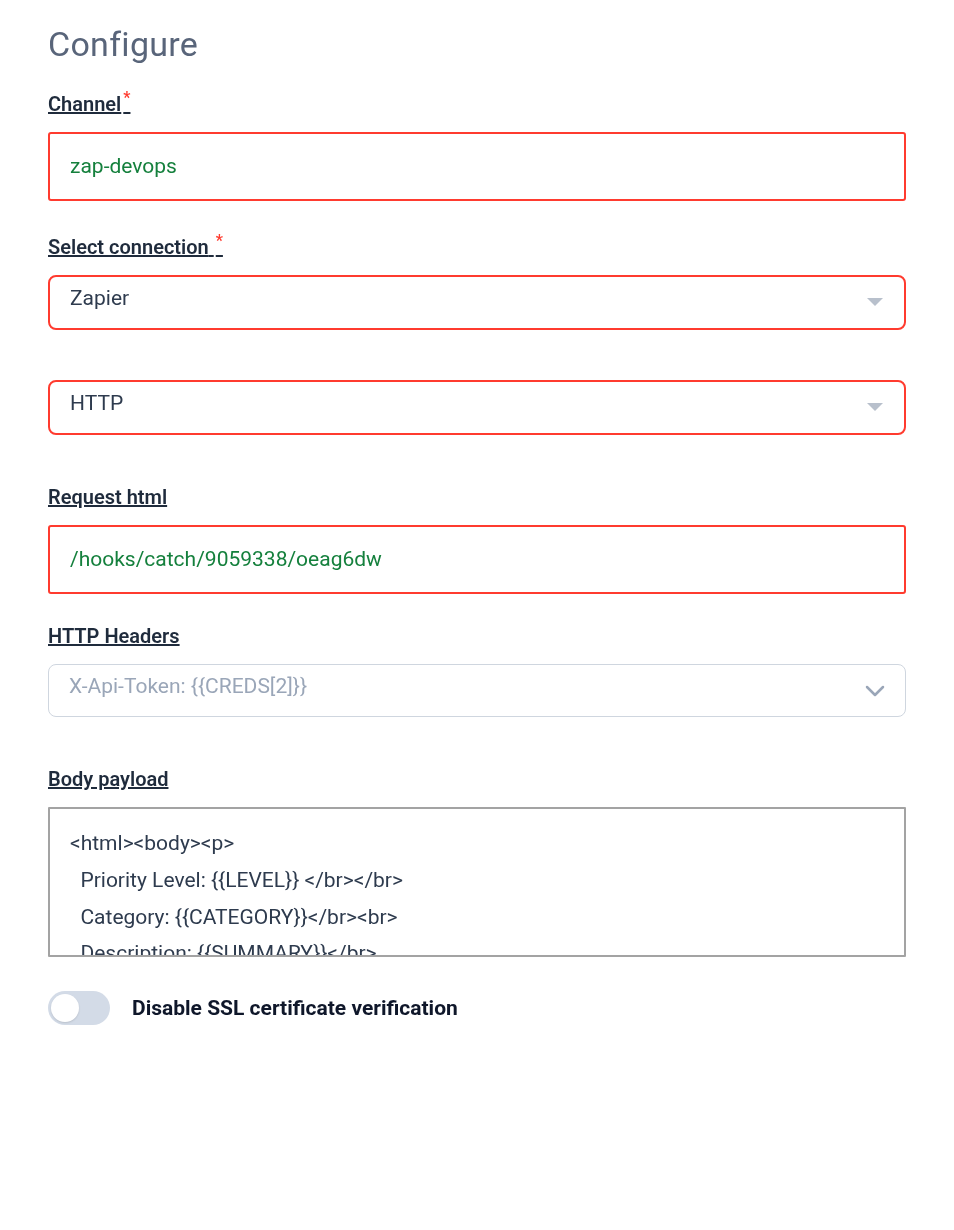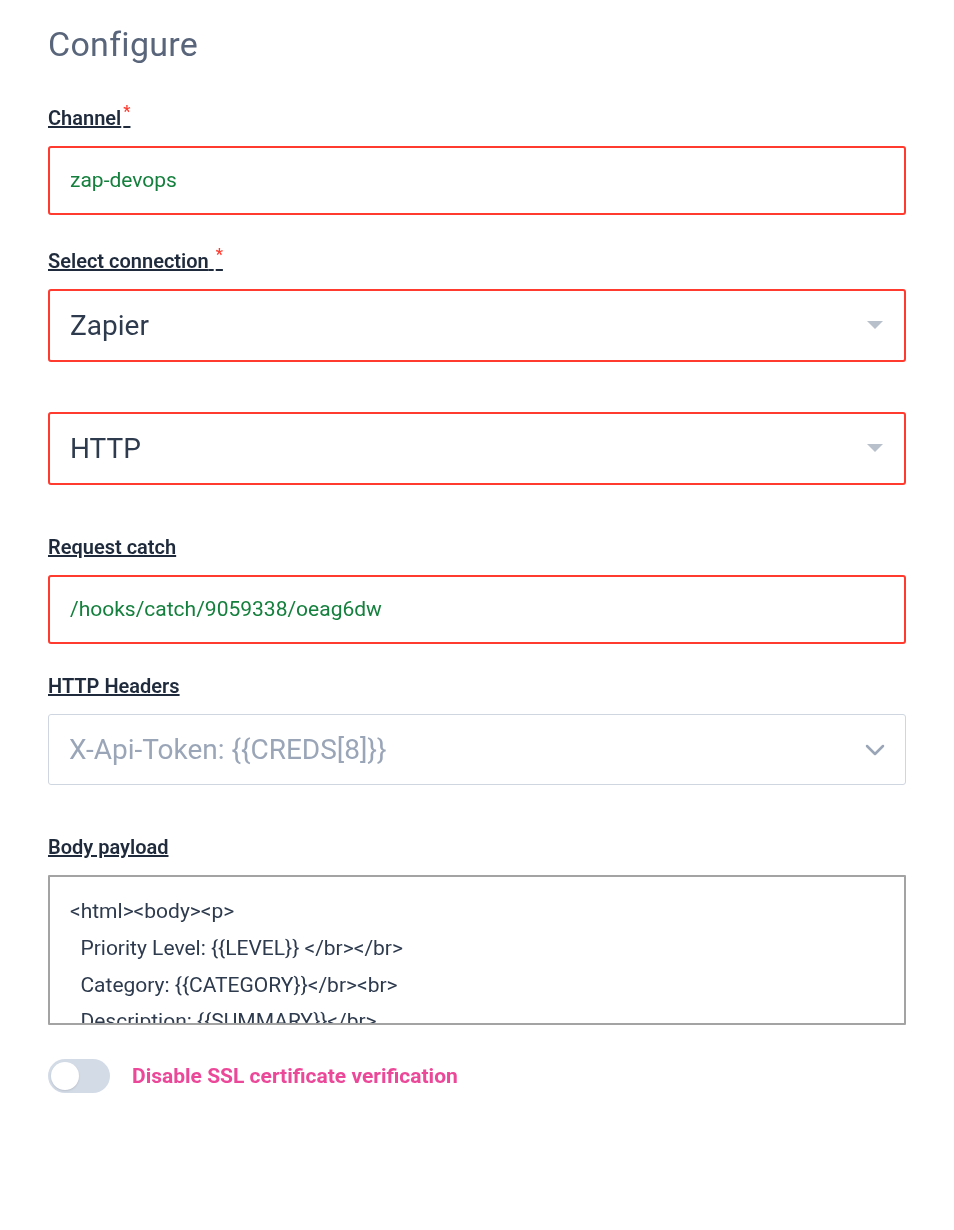--- a/index.html
+++ b/index.html
@@ -7,21 +7,21 @@
     font-family: -apple-system, BlinkMacSystemFont, "Segoe UI", Roboto, "Helvetica Neue", Arial, sans-serif;
     background: #fff;
     padding: 24px 48px;
     color: #2e3b4e;
     width: 954px;
   }
   h1.page-title {
     font-size: 34px;
     font-weight: 400;
     color: #59657a;
-    margin-bottom: 38px;
+    margin-bottom: 24px;
     letter-spacing: 0.3px;
   }
   .field {
     margin-bottom: 30px;
   }
   .field-label {
     font-size: 20px;
     font-weight: 600;
     color: #1f2b3c;
     margin-bottom: 16px;
@@ -42,24 +42,24 @@
     font-size: 21px;
     color: #15803d;
     background: #fff;
     font-family: inherit;
     line-height: 1.4;
   }
   .select-box {
     position: relative;
     width: 100%;
     border: 2px solid #ff3b2f;
-    border-radius: 3px;
+    border-radius: 8px;
     background: #fff;
-    padding: 18px 50px 18px 20px;
-    font-size: 28px;
+    padding: 9px 50px 18px 20px;
+    font-size: 21px;
     color: #2e3b4e;
     cursor: pointer;
   }
   .select-box.gray-border {
     border: 1px solid #cfd6df;
     color: #9aa6b8;
   }
   .caret {
     position: absolute;
     right: 20px;
@@ -103,21 +103,21 @@
     background: #fff;
     border-radius: 50%;
     position: absolute;
     top: 3px;
     left: 3px;
     box-shadow: 0 1px 2px rgba(0,0,0,0.12);
   }
   .toggle-label {
     font-size: 21px;
     font-weight: 700;
-    color: #ec4899;
+    color: #0f172a;
   }
   .method-section { margin-top: 50px; }
 </style>
 </head>
 <body>
 
 <h1 class="page-title">Configure</h1>
 
 <div class="field">
   <label class="field-label">
@@ -145,28 +145,28 @@
     <span>HTTP</span>
     <span class="caret">
       <svg width="18" height="12" viewBox="0 0 18 12">
           <path d="M1 2 L9 10 L17 2 Z" fill="#b8c0cc"></path>
         </svg>
     </span>
   </div>
 </div>
 
 <div class="field" style="margin-top:50px;">
-  <label class="field-label">Request catch</label>
+  <label class="field-label">Request html</label>
   <input type="text" class="input-box" value="/hooks/catch/9059338/oeag6dw" style="">
 </div>
 
 <div class="field">
   <label class="field-label">HTTP Headers</label>
   <div class="select-box gray-border">
-    <span>X-Api-Token: {{CREDS[8]}}</span>
+    <span>X-Api-Token: {{CREDS[2]}}</span>
     <span class="caret">
       <svg width="20" height="14" viewBox="0 0 20 14">
           <path d="M2 3 L10 11 L18 3" stroke="#9aa6b8" stroke-width="2.5" fill="none" stroke-linecap="round" stroke-linejoin="round"></path>
         </svg>
     </span>
   </div>
 </div>
 
 <div class="field" style="margin-top:50px;">
   <label class="field-label">Body payload</label>

